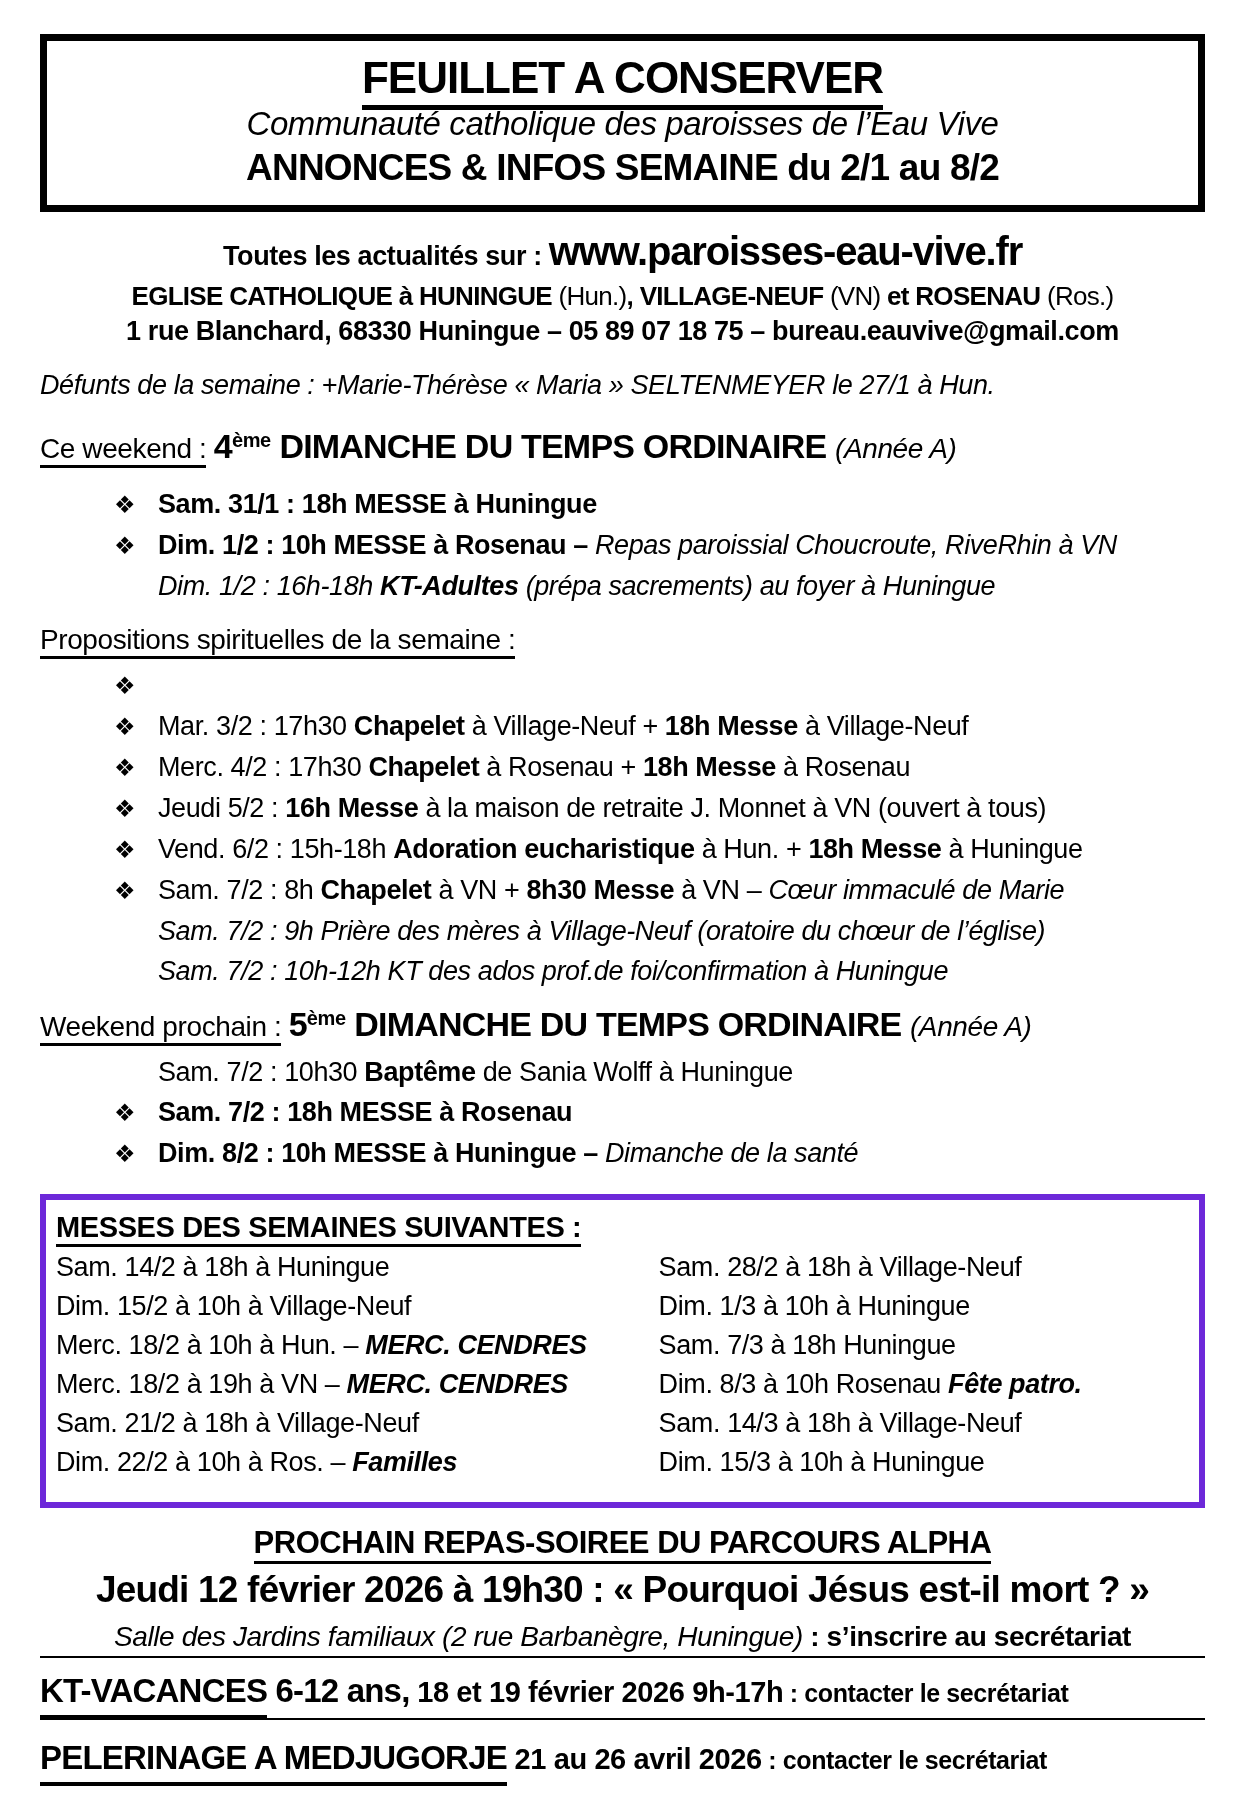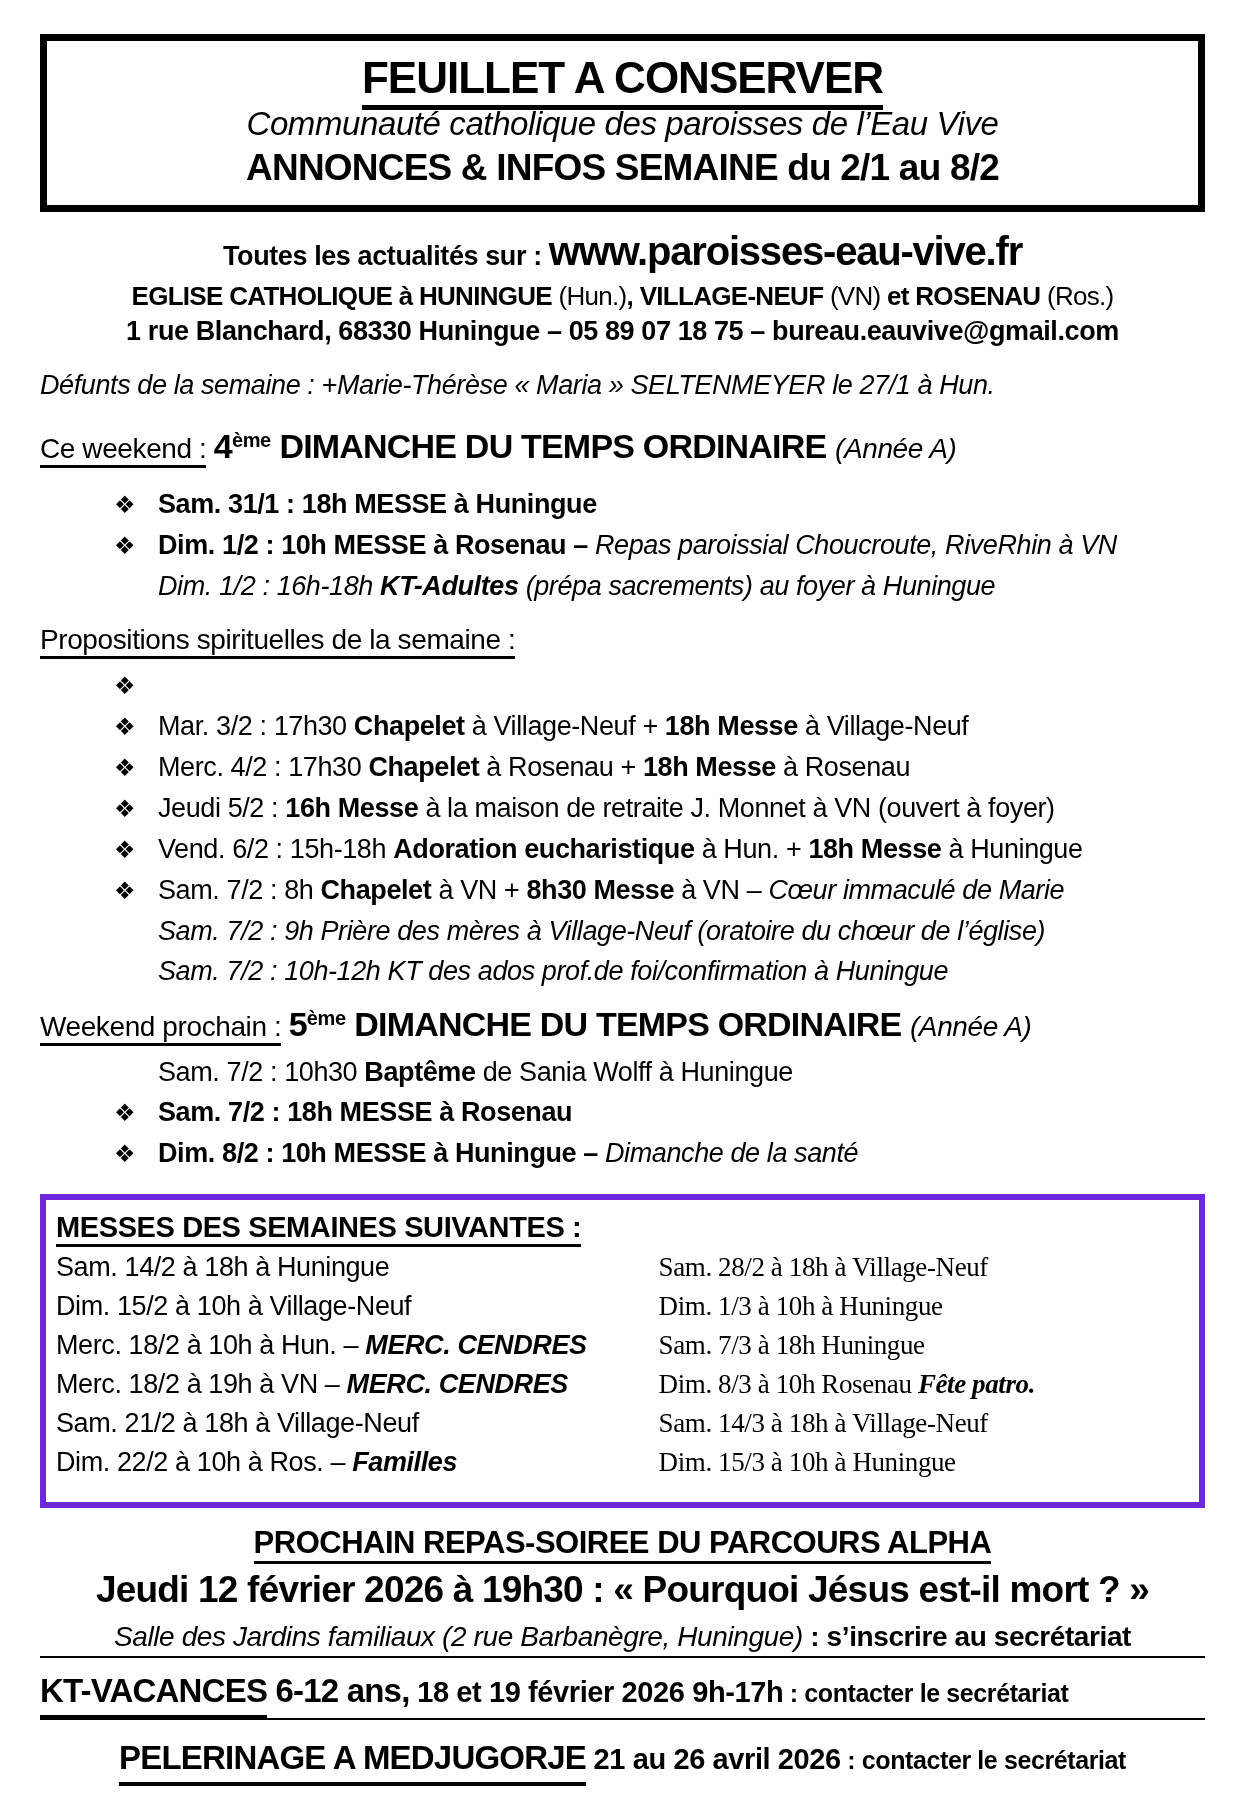--- a/index.html
+++ b/index.html
@@ -49,32 +49,32 @@
   .group2 { margin-top: 6px; }
   .bullet-line { padding-left: 74px; display: flex; align-items: baseline; }
   .bullet { width: 44px; font-size: 24px; flex: none; }
   .cont { padding-left: 118px; }
 
   
   .mbox { border: 6px solid #6d28d9; margin-top: 20px; padding: 6px 8px 20px 8px; }
   .mbox-title { line-height: 42px; font-size: 29px; padding-left: 2px; }
   .mcols { display: flex; }
   .mcol-left  { width: 53%; }
-  .mcol-right { width: 47%; font-family: Liberation Serif, serif; }
+  .mcol-right { width: 47%; }
   .mrow { line-height: 39px; white-space: nowrap; padding-left: 2px; }
 
   .alpha-title { line-height: 42px; margin-top: 14px; }
   .alpha-line2 { line-height: 50px; }
   .alpha-line3 { line-height: 38px; }
 
   hr.rule { border: none; border-top: 2px solid #000; margin: 0; }
   .rule1 { margin-top: 14px; }
   .rule2 { margin-top: 12px; }
   .kt-line  { line-height: 50px; margin-top: 8px; }
-  .pel-line { line-height: 52px; margin-top: 12px; text-align: center; }
+  .pel-line { line-height: 52px; margin-top: 12px; text-align: left; }
 </style>
 </head>
 <body>
 
 <div class="page">
 
   <div class="hdr-box">
     <div class="hdr-title"><span class="in">FEUILLET A CONSERVER</span></div>
     <div class="hdr-sub">Communauté catholique des paroisses de l’Eau Vive</div>
     <div class="hdr-l3">ANNONCES &amp; INFOS SEMAINE du 2/1 au 8/2</div>
@@ -106,21 +106,21 @@
     <div class="line bullet-line">
       <span class="bullet">❖</span>
       <span><span>Mar. 3/2 : 17h30 </span><span class="b">Chapelet </span><span>à Village-Neuf + </span><span class="b">18h Messe </span><span>à Village-Neuf</span></span>
     </div>
     <div class="line bullet-line">
       <span class="bullet">❖</span>
       <span><span>Merc. 4/2 : 17h30 </span><span class="b">Chapelet </span><span>à Rosenau + </span><span class="b">18h Messe </span><span>à Rosenau</span></span>
     </div>
     <div class="line bullet-line">
       <span class="bullet">❖</span>
-      <span><span>Jeudi 5/2 : </span><span class="b">16h Messe </span><span>à la maison de retraite J. Monnet à VN (ouvert à foyer)</span></span>
+      <span><span>Jeudi 5/2 : </span><span class="b">16h Messe </span><span>à la maison de retraite J. Monnet à VN (ouvert à tous)</span></span>
     </div>
     <div class="line bullet-line">
       <span class="bullet">❖</span>
       <span><span>Vend. 6/2 : 15h-18h </span><span class="b">Adoration eucharistique </span><span>à Hun. + </span><span class="b">18h Messe </span><span>à Huningue</span></span>
     </div>
     <div class="line bullet-line">
       <span class="bullet">❖</span>
       <span><span>Sam. 7/2 : 8h </span><span class="b">Chapelet </span><span>à VN + </span><span class="b">8h30 Messe </span><span>à VN – </span><span class="i">Cœur immaculé de Marie</span></span>
     </div>
     <div class="line cont"><span class="i">Sam. 7/2 : 9h Prière des mères à Village-Neuf (oratoire du chœur de l’église)</span></div>

